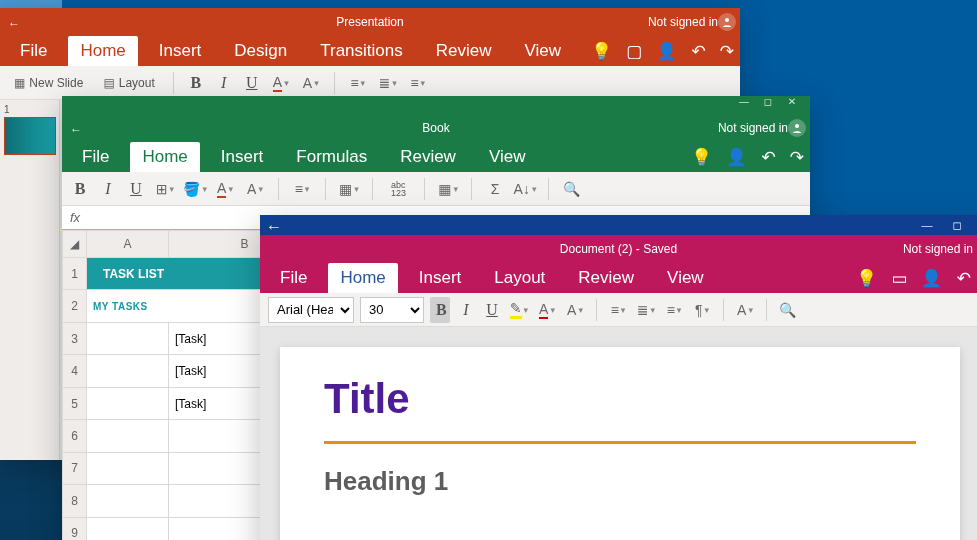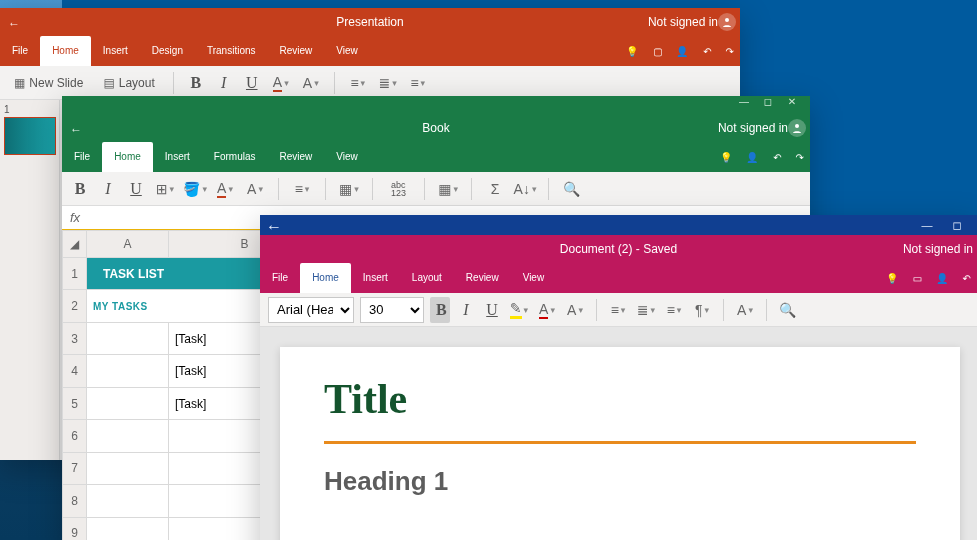--- a/index.html
+++ b/index.html
@@ -4,21 +4,21 @@
 <style>
 * { margin:0; padding:0; box-sizing:border-box; font-family:"Segoe UI",Tahoma,sans-serif; }
 body { width:977px; height:540px; background:#005a9e; overflow:hidden; position:relative; }
 .desktop-strip { position:absolute; left:0; top:0; width:62px; height:540px; background:linear-gradient(#4a97d1,#1b5f8e 40%,#0e3e62 70%,#06395d); }
 .win { position:absolute; box-shadow:0 10px 30px rgba(0,0,0,.25); }
 .tbar { display:flex; align-items:center; height:28px; font-size:12px; color:#fff; position:relative; }
 .tbar .back-ico { margin:0 8px; opacity:.9; }
 .tbar .ttl { position:absolute; left:50%; transform:translateX(-50%); }
 .tbar .right { position:absolute; right:4px; display:flex; align-items:center; }
 .tbar .avatar { width:18px; height:18px; border-radius:50%; background:rgba(255,255,255,.25); display:inline-flex; align-items:center; justify-content:center; }
-.tabs { display:flex; align-items:center; height:30px; font-size:10px; color:#fff; padding:0 0; position:relative; }
+.tabs { display:flex; align-items:center; height:30px; font-size:17px; color:#fff; padding:0 8px; position:relative;gap:9px; }
 .tabs .tab { padding:0 12px; height:30px; line-height:30px; cursor:pointer; }
 .tabs .tab.sel { color:#444; border-radius:2px 2px 0 0; }
 .tabs .rt { position:absolute; right:6px; display:flex; gap:14px; align-items:center; }
 .ribbon { background:#f3f2f1; height:34px; display:flex; align-items:center; padding:0 8px; gap:8px; border-bottom:1px solid #dcdcdc; color:#555; }
 .ribbon .sep { width:1px; height:22px; background:#d0d0d0; margin:0 4px; }
 .btnish { display:flex; align-items:center; gap:4px; padding:2px 6px; font-size:12px; cursor:pointer; }
 .ribbon .bold { font-family:"Times New Roman",serif; font-weight:700; width:20px; text-align:center; font-size:16px; }
 .ribbon .ital { font-family:"Times New Roman",serif; font-style:italic; width:20px; text-align:center; font-size:16px; }
 .ribbon .under { text-decoration:underline; font-family:"Times New Roman",serif; width:20px; text-align:center; font-size:16px; }
 .dd::after { content:"▾"; font-size:9px; margin-left:2px; color:#888; }
@@ -53,21 +53,21 @@
 #wd .winbar { height:20px; background:#103f91; display:flex; justify-content:space-between; align-items:center; padding:0 6px; color:#e3ecfb; }
 #wd .tbar, #wd .tabs { background:#be185d; }
 #wd .tab.sel { background:#fff; color:#2b579a; }
 #wd .ribbon { gap:6px; }
 #wd select.combo { height:26px; font-size:13px; border:1px solid #c8c8c8; background:#fff; padding:0 4px; }
 #wd .w-font { width:86px; }
 #wd .w-size { width:64px; }
 #wd .bold.sel { background:#d0d0d0; padding:4px 6px; border-radius:2px; }
 #wd .canvas { background:#e6e6e6; padding:20px 0 0 20px; height:260px; }
 #wd .page { background:#fff; width:680px; height:240px; padding:28px 44px; box-shadow:0 2px 8px rgba(0,0,0,.15); }
-#wd .doctitle { font-size:42px; font-weight:700; color:#14532d; font-family:Liberation Serif, serif; }
+#wd .doctitle { font-size:42px; font-weight:700; color:#4c1d95; font-family:Liberation Sans, sans-serif; }
 #wd .rule { border:0; border-top:3px solid #e88a1c; margin:18px 0 22px; }
 #wd .h1 { font-size:26px; font-weight:700; color:#5d5d5d; }
 .sm-ico { font-size:12px; color:#666; }
 .icobox { width:22px; height:22px; display:flex; align-items:center; justify-content:center; font-size:14px; color:#666; }
 </style>
 </head>
 <body>
 <div class="desktop-strip"></div>
 
 <div id="pp" class="win">

